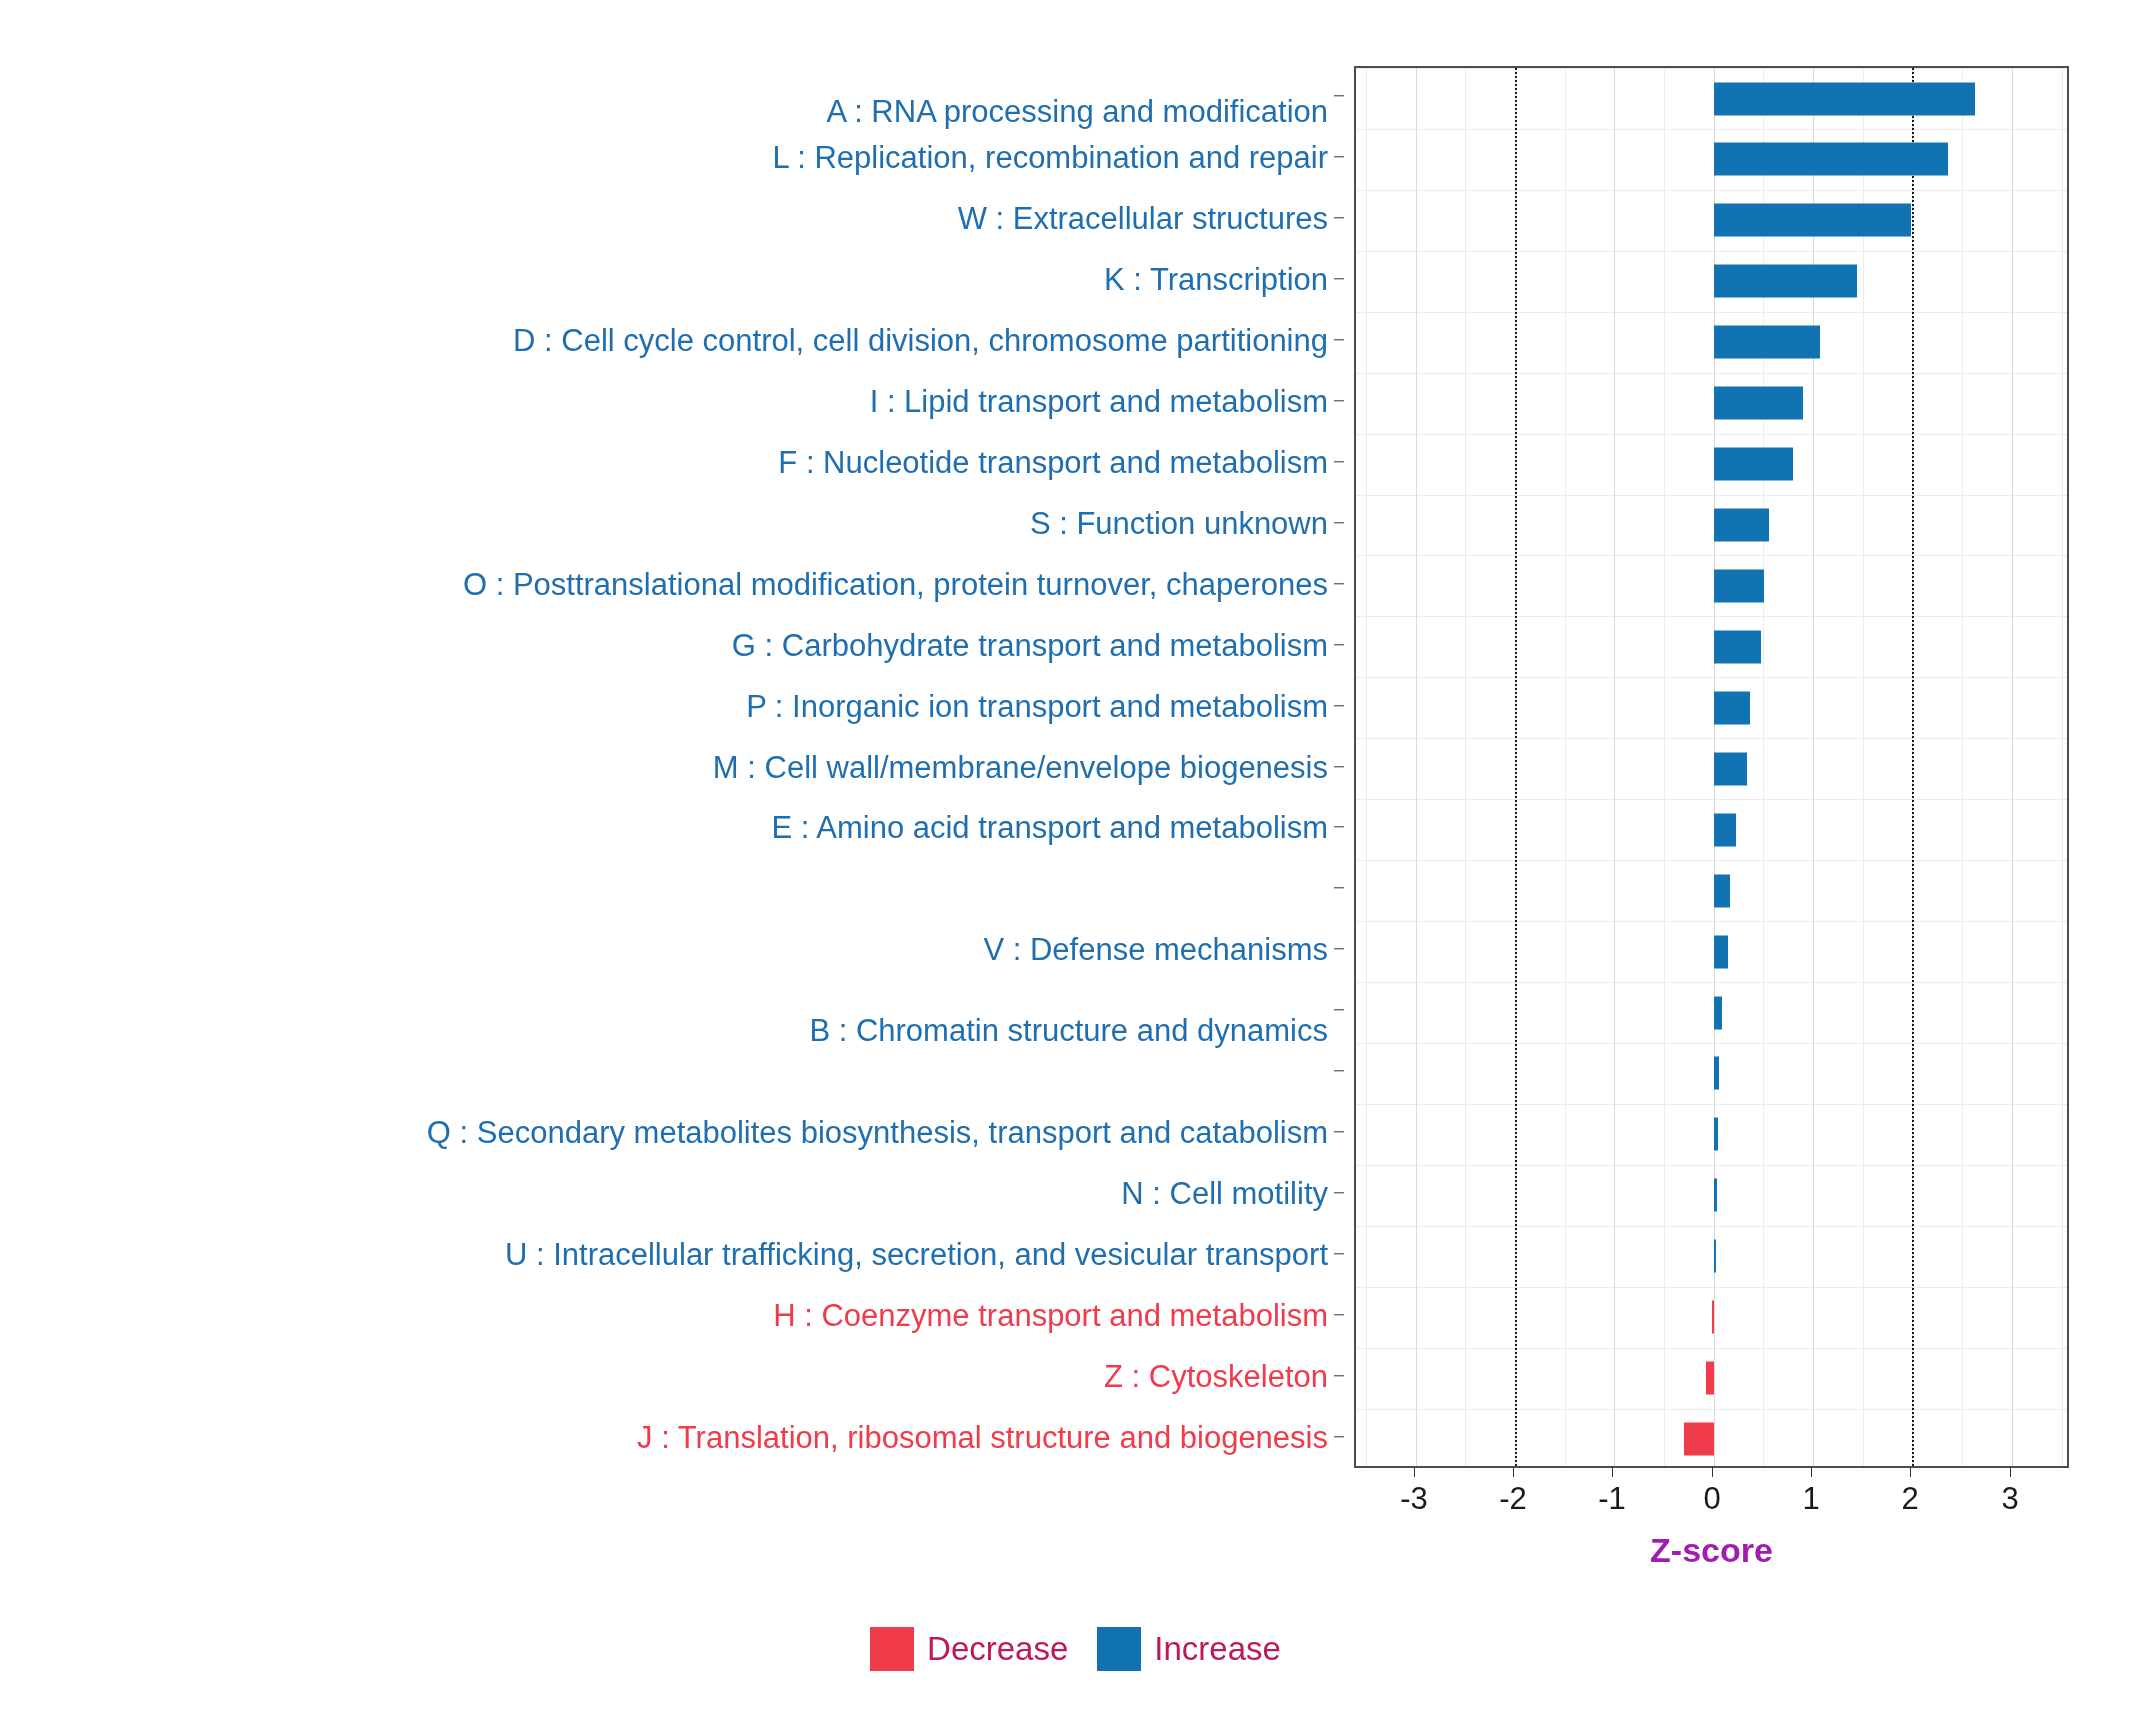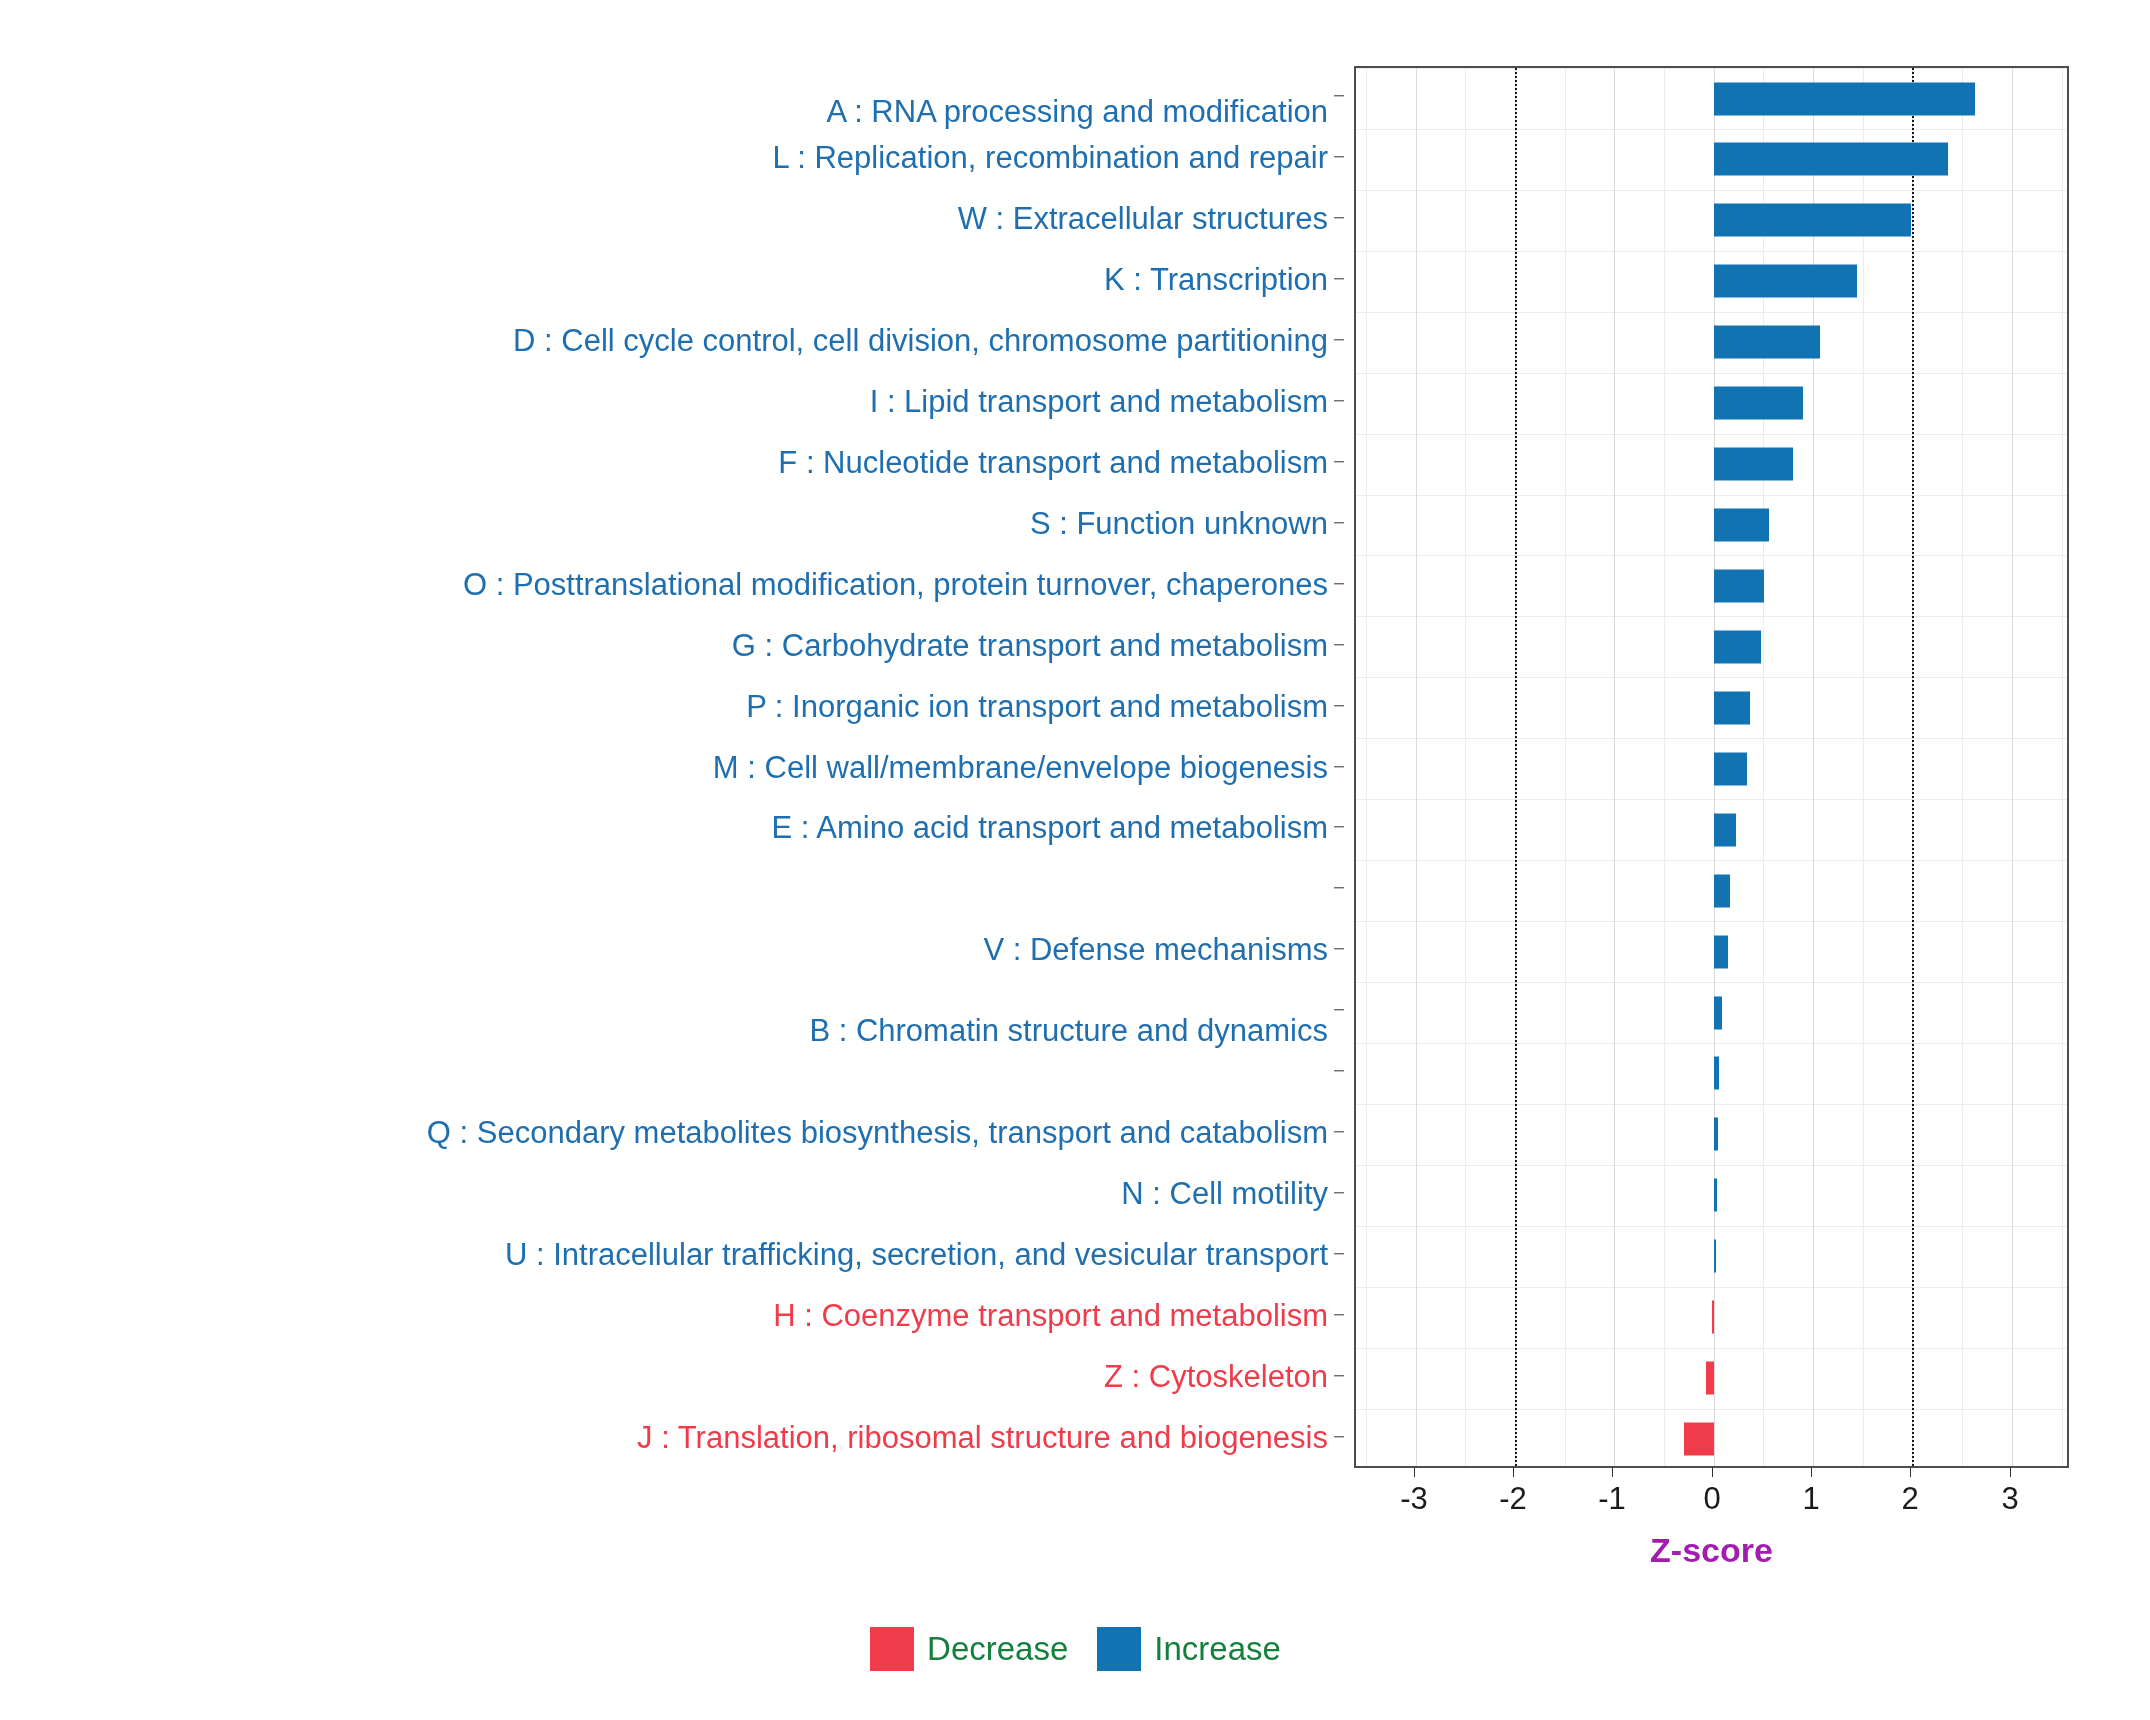--- a/index.html
+++ b/index.html
@@ -145,21 +145,21 @@
     display: flex;
     align-items: center;
     gap: 13px;
   }
   .legend-swatch {
     width: 44px;
     height: 44px;
   }
   .legend-label {
     font-size: 33px;
-    color: #15803d;
+    color: #be185d;
     white-space: nowrap;
   }
 </style>
 </head>
 <body>
 
 <div id="chart-root">
 
   <div id="label-column">
       <div class="cat-label increase" style="top: 46px; margin-top: 15px;">A : RNA processing and modification</div>

